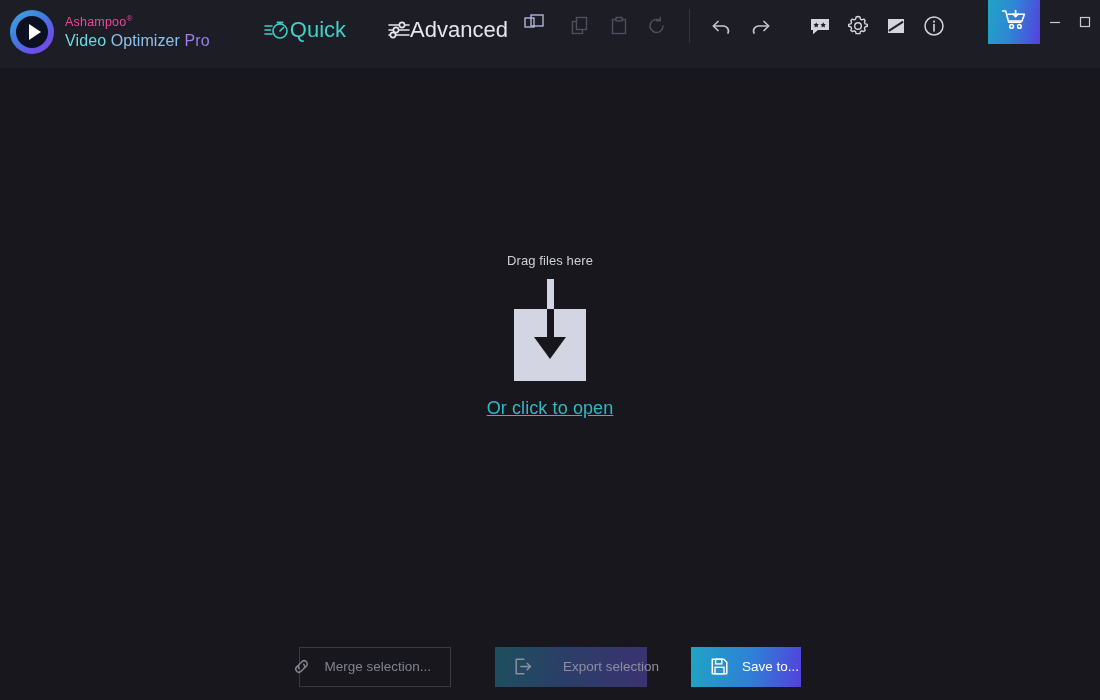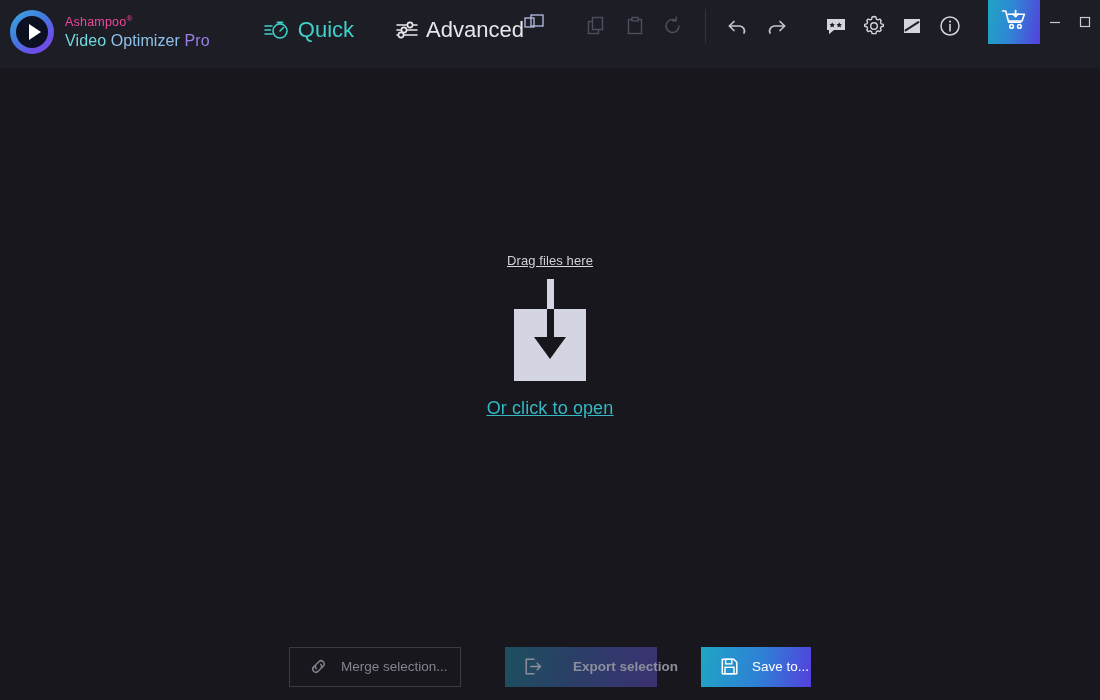--- a/index.html
+++ b/index.html
@@ -88,21 +88,21 @@
   .nav {
     display: flex;
     align-items: center;
     height: 56px;
     margin-left: 44px;
     padding-top: 4px;
   }
   .tab {
     display: flex;
     align-items: center;
-    gap: 8px;
+    gap: 0;
     padding: 4px 10px;
     cursor: pointer;
     font-size: 22px;
     white-space: nowrap;
   }
   .tab + .tab { margin-left: 22px; }
   .tab.active { color: #3fd0c8; }
   .tab.inactive { color: #e6e6ec; }
   .tab svg { display: block; flex: none; }
 
@@ -170,21 +170,20 @@
     width: 1100px;
     height: 565px;
   }
   .dropzone {
     position: absolute;
     left: 0; right: 0;
     top: 185px;
     display: flex;
     flex-direction: column;
     align-items: center;
-    text-decoration: underline;
   }
   .drop-label {
     font-size: 13px;
     color: #cfd0d8;
     margin-bottom: 11px;
     letter-spacing: .1px;
   }
   .drop-graphic {
     width: 72px;
     height: 102px;
@@ -244,26 +243,27 @@
     padding: 0 19px;
     font-size: 13.5px;
     cursor: pointer;
     white-space: nowrap;
   }
   .act svg { display: block; flex: none; }
   .act-merge {
     border: 1px solid #3a3a45;
     background: transparent;
     color: #83838f;
-    width: 172px;
+    width: 152px;
+    justify-content: flex-end;
   }
   .act-export {
     background: linear-gradient(100deg, #1d4f5e 0%, #2c3d68 50%, #3b3272 100%);
     color: #8d8f9c;
-    font-weight: bold;
+    font-weight: normal;
     width: 152px;
     gap: 30px;
   }
   .act-save {
     background: linear-gradient(100deg, #1fa5c4 0%, #2f7fd6 55%, #5440dd 100%);
     color: #ffffff;
     font-weight: normal;
     width: 110px;
   }
 

